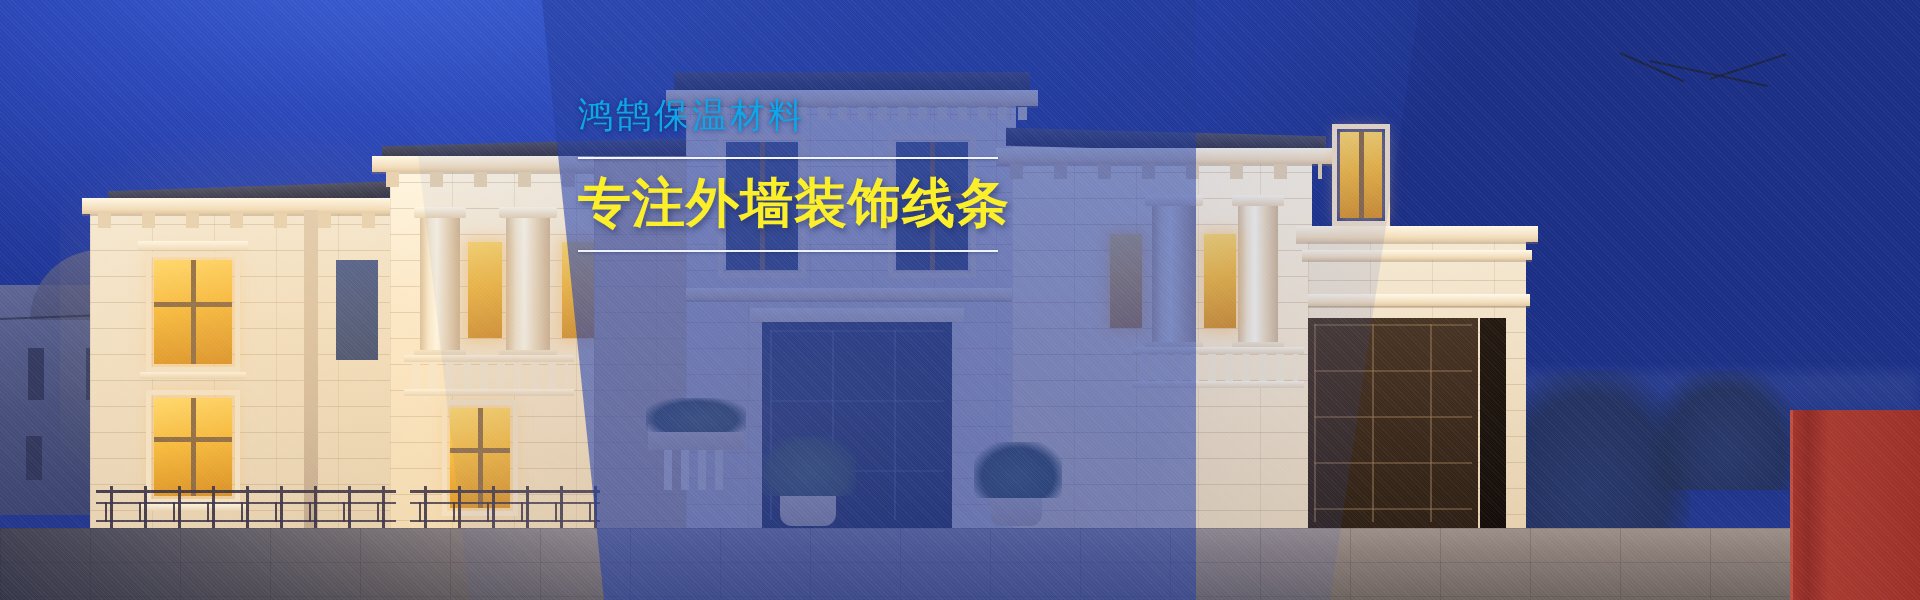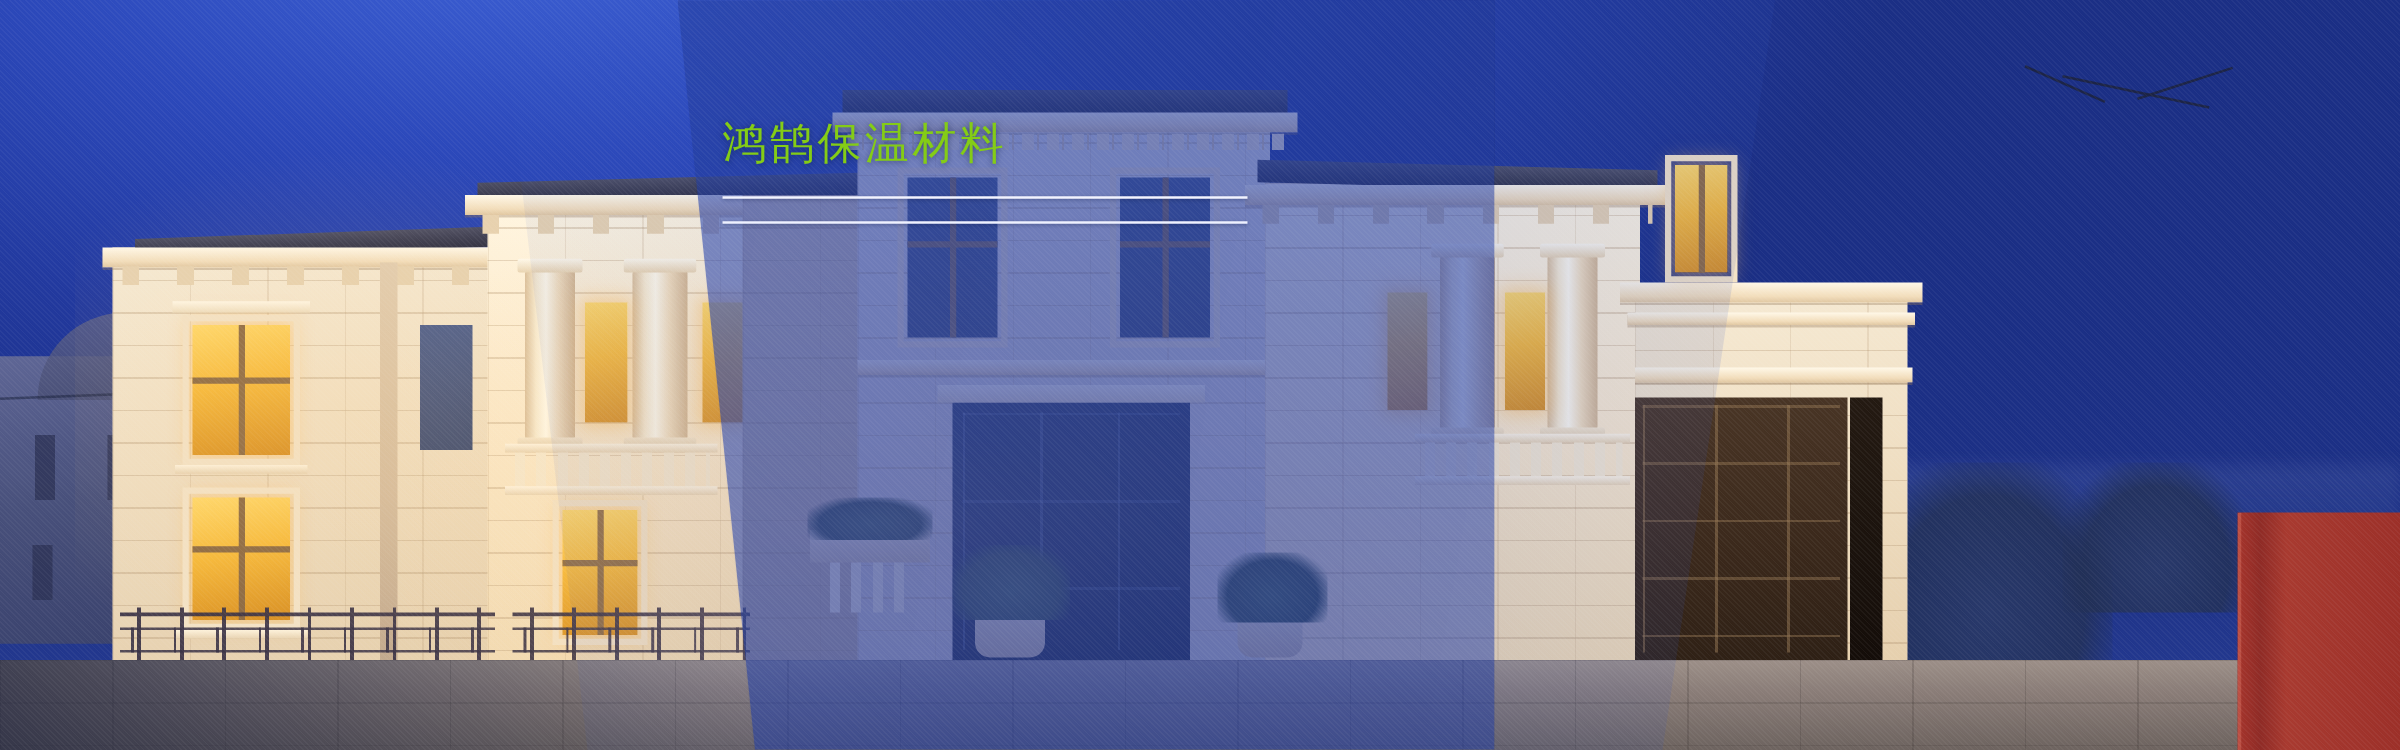--- a/index.html
+++ b/index.html
@@ -286,21 +286,21 @@
     background-image:repeating-linear-gradient(45deg, rgba(255,255,255,.045) 0 1px, rgba(0,0,0,0) 1px 3px);
     pointer-events:none;
   }
 
   
   .copy {
     position:absolute; left:578px; top:96px; width:620px;
     text-align:left;
   }
   .brand {
-    font-size:35px; color:#84cc16; letter-spacing:3px;
+    font-size:35px; color:#0ea5e9; letter-spacing:3px;
     line-height:1.1; font-weight:400;
     text-shadow:0 1px 5px rgba(10,20,60,.55);
   }
   .rule {
     height:2px; background:#f2f4ff; margin:22px 0 0 0; width:420px;
     box-shadow:0 1px 3px rgba(10,20,60,.35);
   }
   .headline {
     margin-top:14px;
     font-size:53px; font-weight:bold; color:#fbef2c;
@@ -497,17 +497,18 @@
   <div class="overlay-wide-left"></div>
   <div class="overlay-panel"></div>
   <div class="overlay-soft"></div>
 
   <div class="scan"></div>
 
   <div class="copy">
     <div class="brand">鸿鹄保温材料</div>
     <div class="rule"></div>
     <div class="headline">
+      <span class="l2">专注外墙装饰线条</span>
     </div>
     <div class="rule2"></div>
   </div>
 
 </div>
 
 </body></html>

